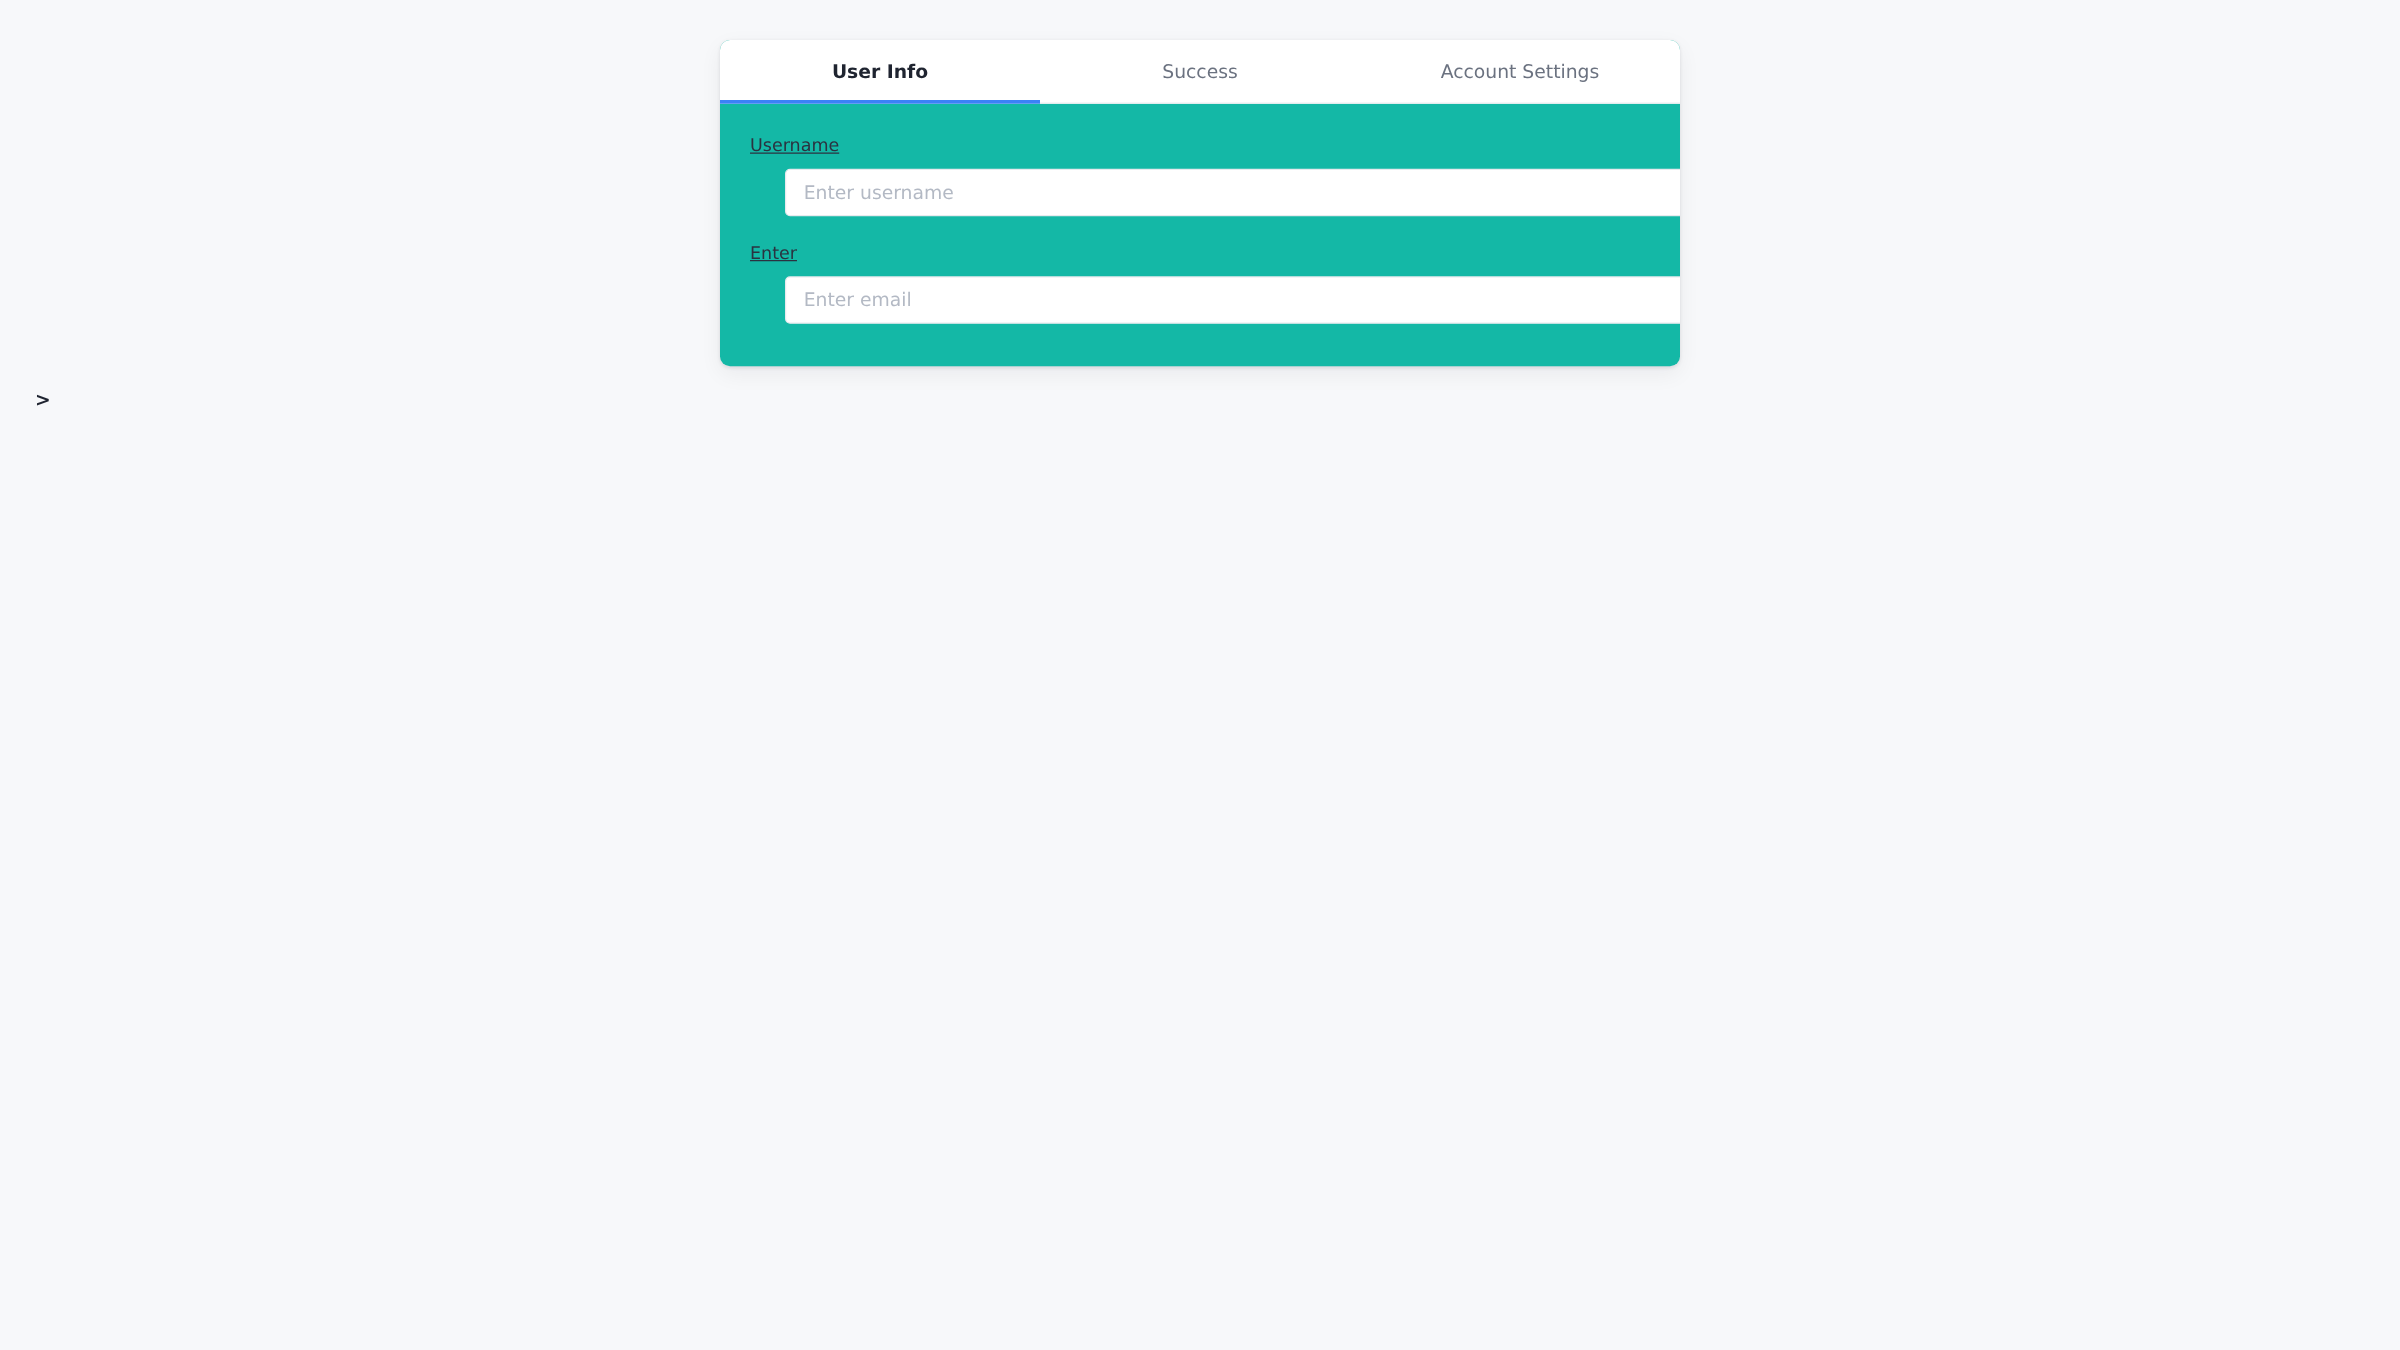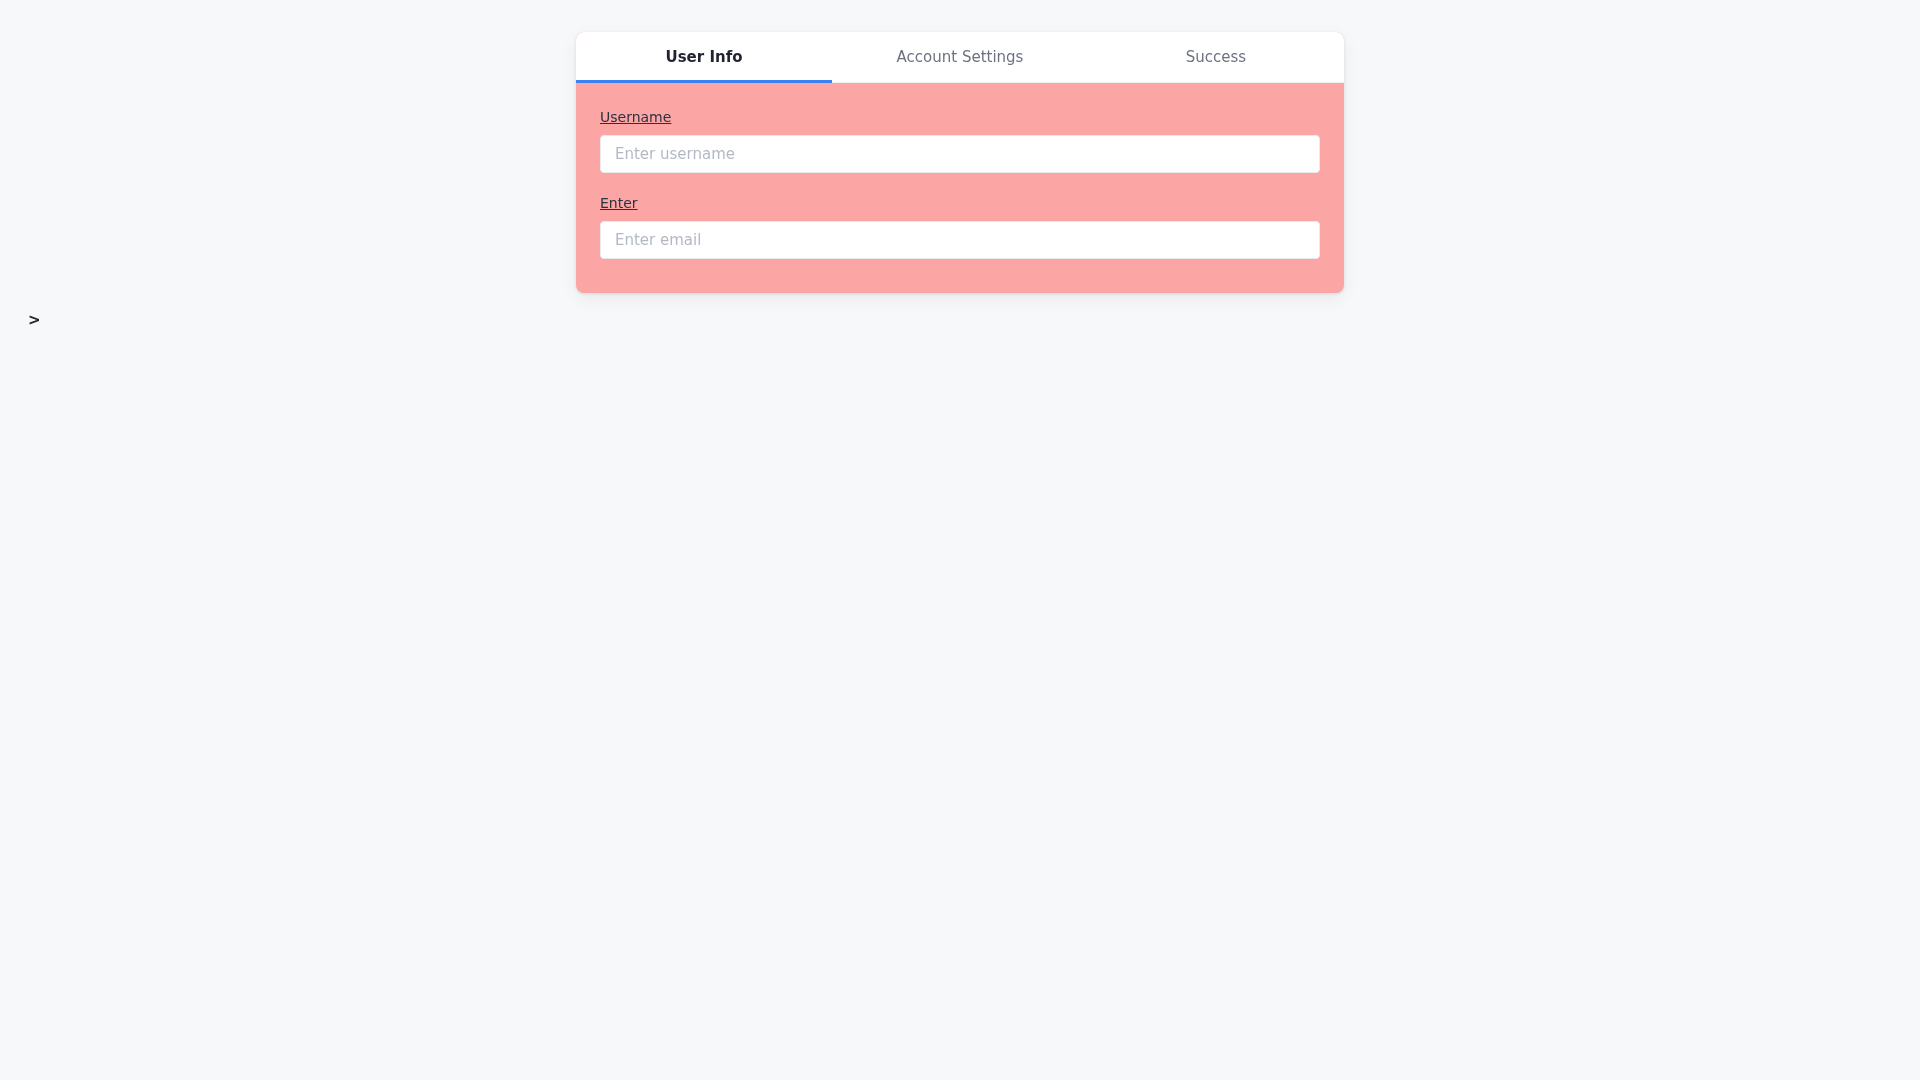--- a/index.html
+++ b/index.html
@@ -32,21 +32,21 @@
   .page {
     position: absolute;
     inset: 0;
   }
 
   .card {
     position: absolute;
     left: 576px;
     top: 32px;
     width: 768px;
-    background: #fca5a5;
+    background: #14b8a6;
     border-radius: 8px;
     box-shadow: 0 1px 3px rgba(16, 24, 40, 0.10),
                 0 6px 18px rgba(16, 24, 40, 0.06);
     overflow: hidden;
   }
 
   
   .tabbar {
     display: flex;
     position: relative;
@@ -108,44 +108,45 @@
     box-sizing: border-box;
     height: 38px;
     padding: 0 14px;
     font-size: 15px;
     font-family: inherit;
     color: #1f2430;
     background: #ffffff;
     border: 1px solid #e8eaee;
     border-radius: 4px;
     outline: none;
+    margin-left: 28px;
   }
   .field-input::placeholder {
     color: #b3b9c4;
     opacity: 1;
   }
 </style>
 </head>
 <body>
 
 <div class="page">
 
   <span class="stray-caret">&gt;</span>
 
   <div class="card">
 
     <div class="tabbar">
       <button class="tab active">
         <span>User Info</span>
       </button>
       <button class="tab">
-        <span>Account Settings</span>
+        <span>Success</span>
       </button>
       <button class="tab">
-        <span>Success</span>
+        <span>Account Settings</span>
       </button>
     </div>
 
     <div class="panel">
 
       <div class="field">
         <label class="field-label">Username</label>
         <input class="field-input" type="text" placeholder="Enter username" style="">
       </div>
 

